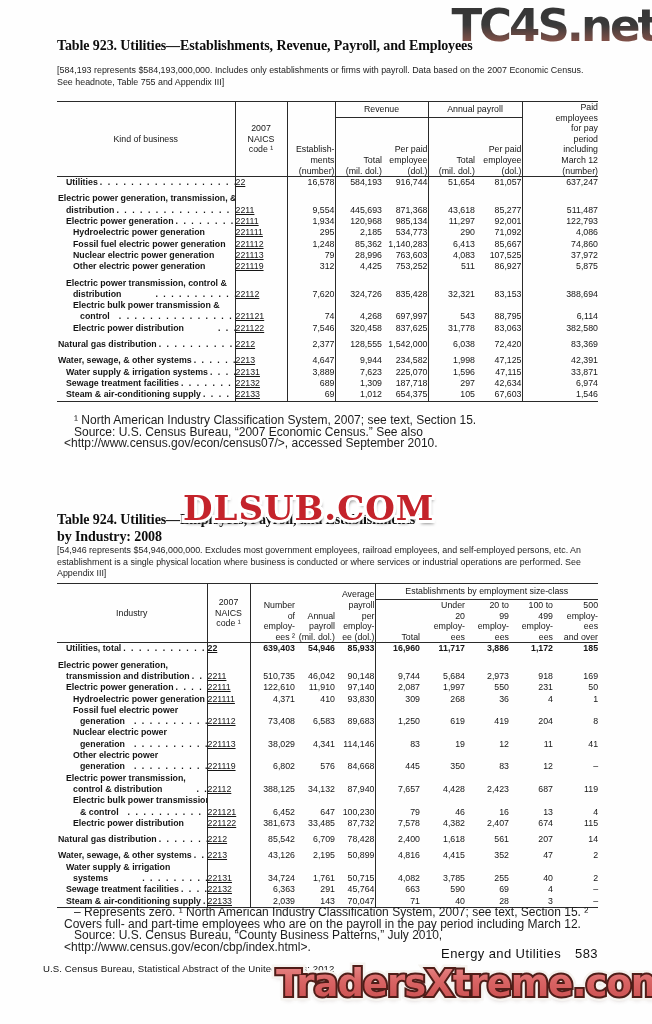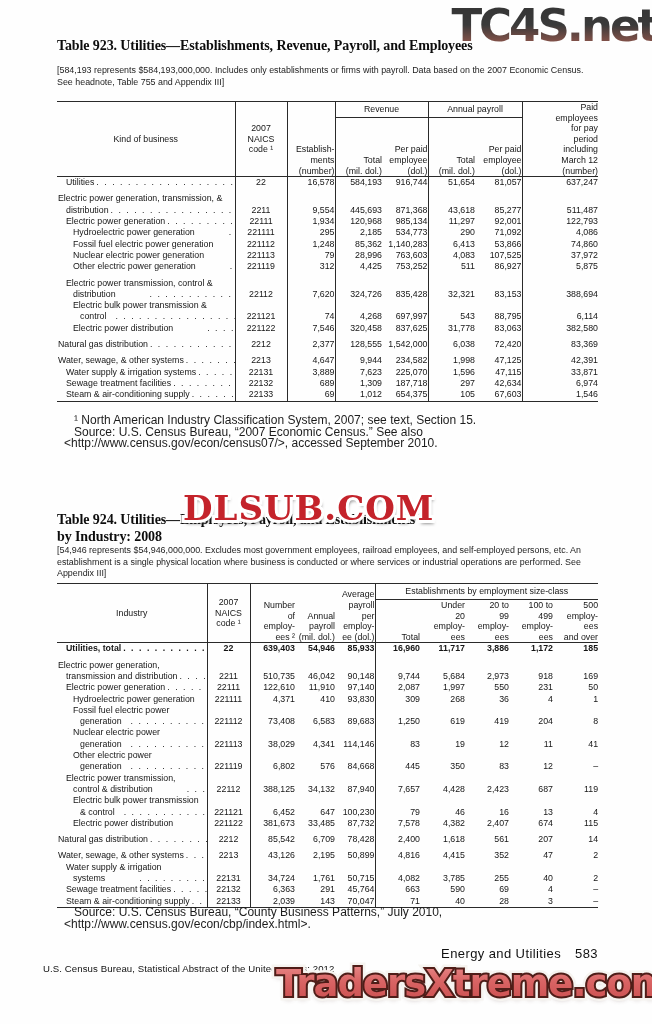--- a/index.html
+++ b/index.html
@@ -19,23 +19,23 @@
   table.census th,table.census td{font-size:8.8px;font-weight:normal;padding:0;color:#151515;}
   table.census thead{border-bottom:1.2px solid #2a2a2a;}
   th{white-space:pre-line;}
   .br{border-right:1px solid #2a2a2a;}
   .grp{text-align:center;vertical-align:middle;border-bottom:1px solid #2a2a2a;
        height:15px;line-height:11px;}
   .h-center{text-align:center;vertical-align:middle;line-height:10.6px;}
   .h-right{text-align:right;vertical-align:bottom;line-height:10.6px;padding-right:2px;padding-bottom:1px;}
   .h-top{text-align:right;vertical-align:top;line-height:10.6px;padding-right:2px;padding-top:1px;}
   td.num{text-align:right;padding-right:2px;white-space:nowrap;line-height:11.3px;vertical-align:bottom;}
-  td.naics{text-align:center;padding-left:3px;white-space:nowrap;line-height:11.3px;vertical-align:bottom;}
+  td.naics{text-align:left;padding-left:3px;white-space:nowrap;line-height:11.3px;vertical-align:bottom;text-decoration:underline;}
   td.lblc{overflow:hidden;line-height:11.3px;vertical-align:bottom;}
-  .lab{display:flex;align-items:flex-start;overflow:hidden;}
+  .lab{display:flex;align-items:flex-start;overflow:hidden;font-weight:bold;}
   .lab .txt{white-space:pre;}
   .lab .dots{flex:1;overflow:hidden;white-space:nowrap;margin-left:2px;letter-spacing:1.5px;}
   .lab .dots::after{content:". . . . . . . . . . . . . . . . . . . . . . . . . . . . . . . . . . . . . . . . . . . .";}
   tr.spacer td{height:5px;}
   tr.boldrow td{font-weight:bold;}
   .ind0{padding-left:1px;} .ind1{padding-left:9px;} .ind2{padding-left:16px;gap:32px;} .ind3{padding-left:23px;gap:7px;}
 
   
   .footer-section{position:absolute;right:54px;top:946px;font-size:13px;letter-spacing:.4px;color:#111;}
   .footer-section .pagenum{margin-left:14px;}
@@ -205,21 +205,21 @@
             <div class="lab ind2">
               <span class="txt">Fossil fuel electric power generation</span>
               <span class="dots"></span>
             </div>
           </td>
           <td class="naics br">221112</td>
           <td class="num br">1,248</td>
           <td class="num">85,362</td>
           <td class="num br">1,140,283</td>
           <td class="num">6,413</td>
-          <td class="num br">53,866</td>
+          <td class="num br">85,667</td>
           <td class="num">74,860</td>
         </tr>
         <tr>
           <td class="lblc br">
             <div class="lab ind2">
               <span class="txt">Nuclear electric power generation</span>
               <span class="dots"></span>
             </div>
           </td>
           <td class="naics br">221113</td>
@@ -897,20 +897,21 @@
           <td class="num">71</td>
           <td class="num">40</td>
           <td class="num">28</td>
           <td class="num">3</td>
           <td class="num">–</td>
         </tr>
       </tbody>
   </table>
 
   <div class="footnotes" style="top:907px;width:541px;">
+    <p>– Represents zero. ¹ North American Industry Classification System, 2007; see text, Section 15. ² Covers full- and part-time employees who are on the payroll in the pay period including March 12.</p>
     <p>Source: U.S. Census Bureau, “County Business Patterns,” July 2010, &lt;http://www.census.gov/econ/cbp/index.html&gt;.</p>
   </div>
 
   <div class="footer-section">
     <span>Energy and Utilities</span><span class="pagenum">583</span>
   </div>
   <div class="footer-credit">U.S. Census Bureau, Statistical Abstract of the United States: 2012</div>
 
   <div class="wm-bot">
     <span class="s1">TradersXtreme.com</span>

